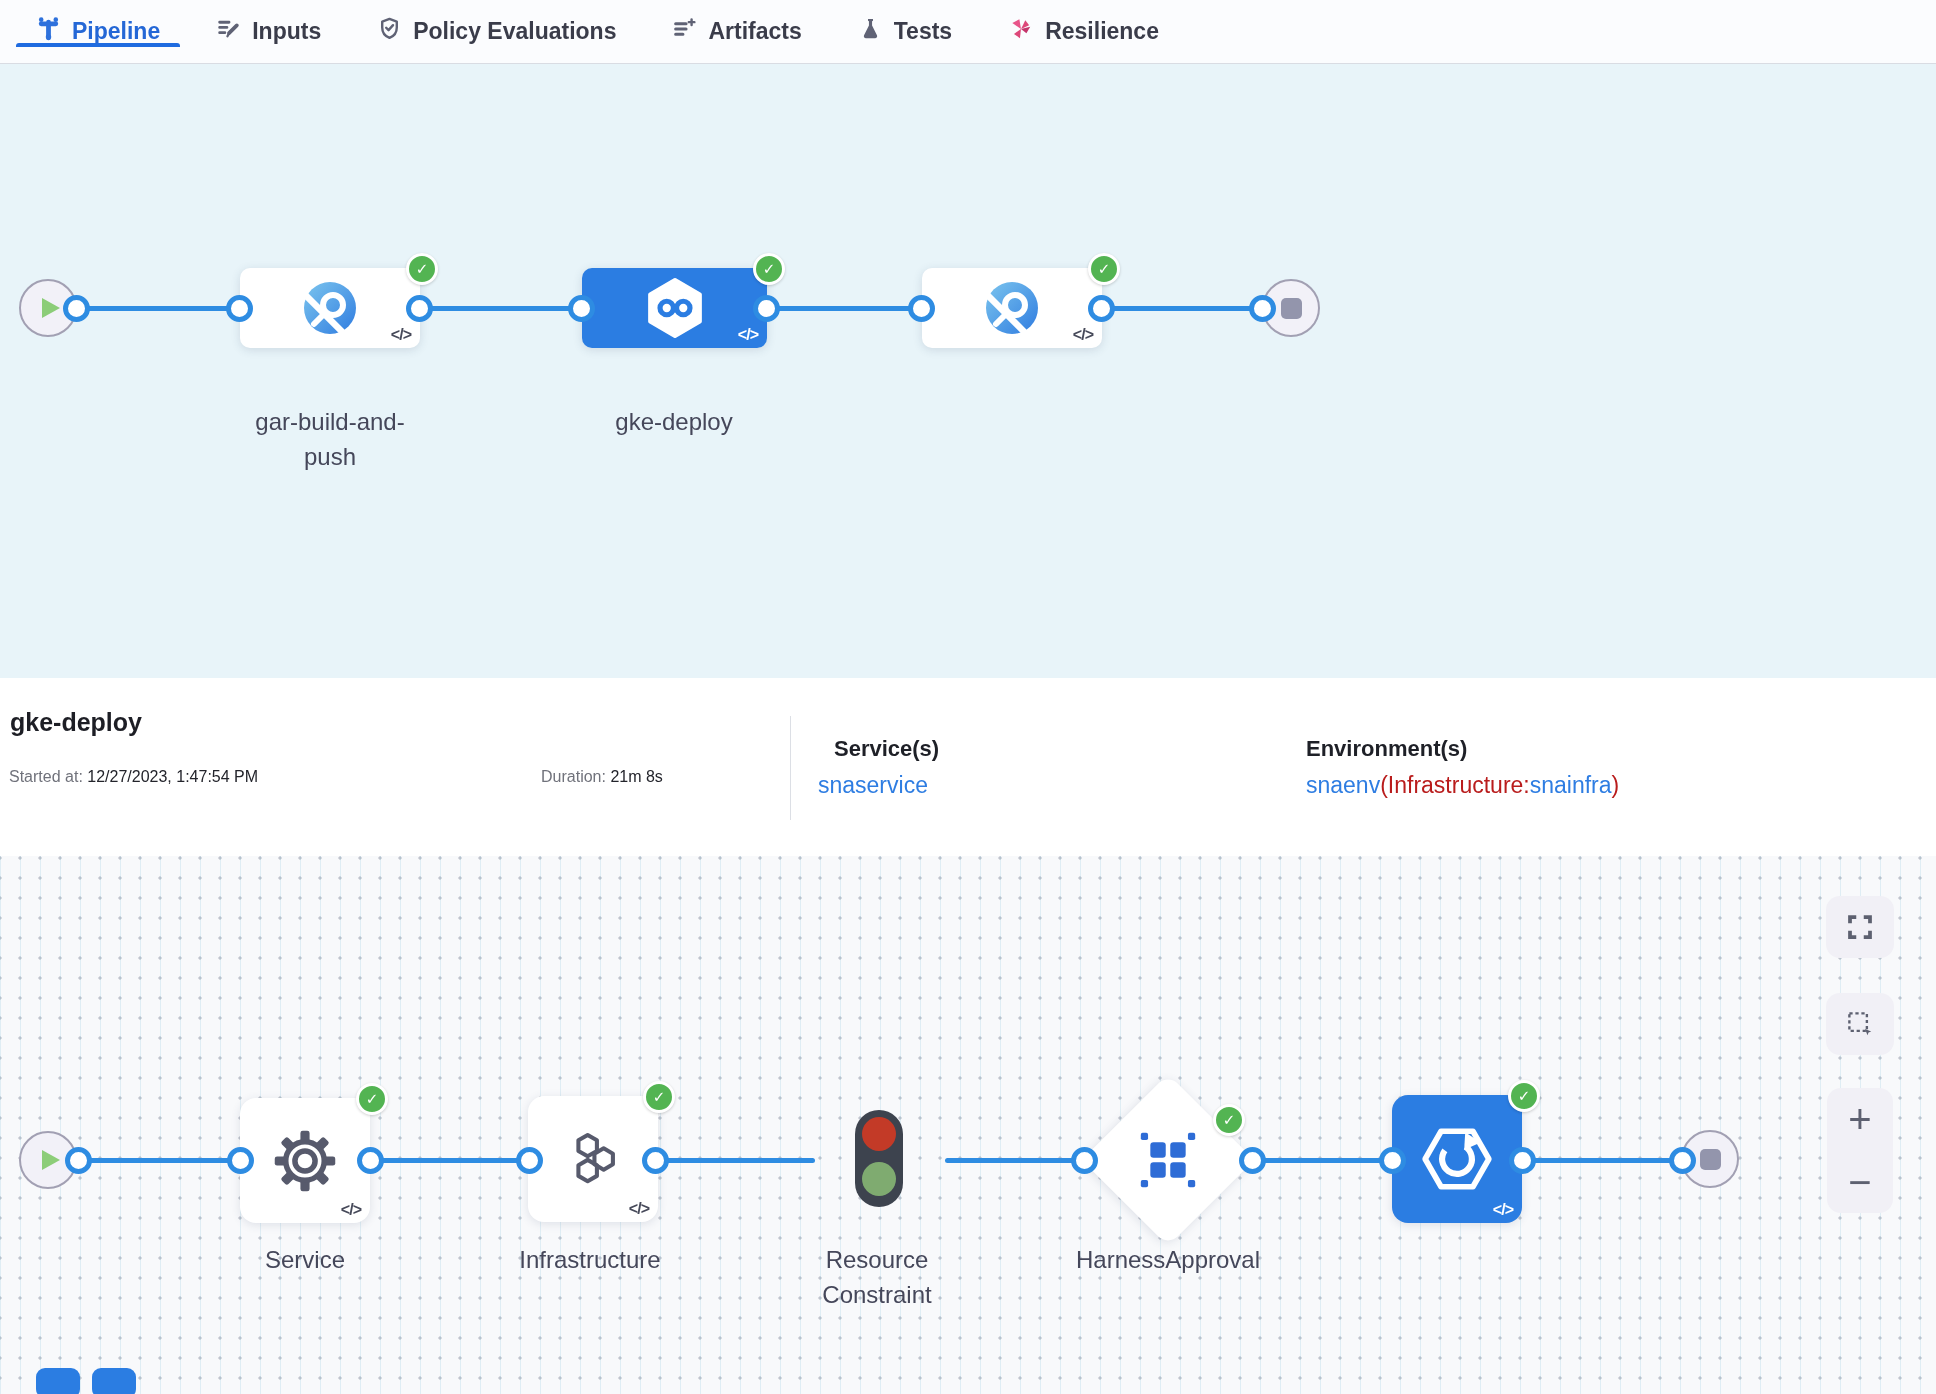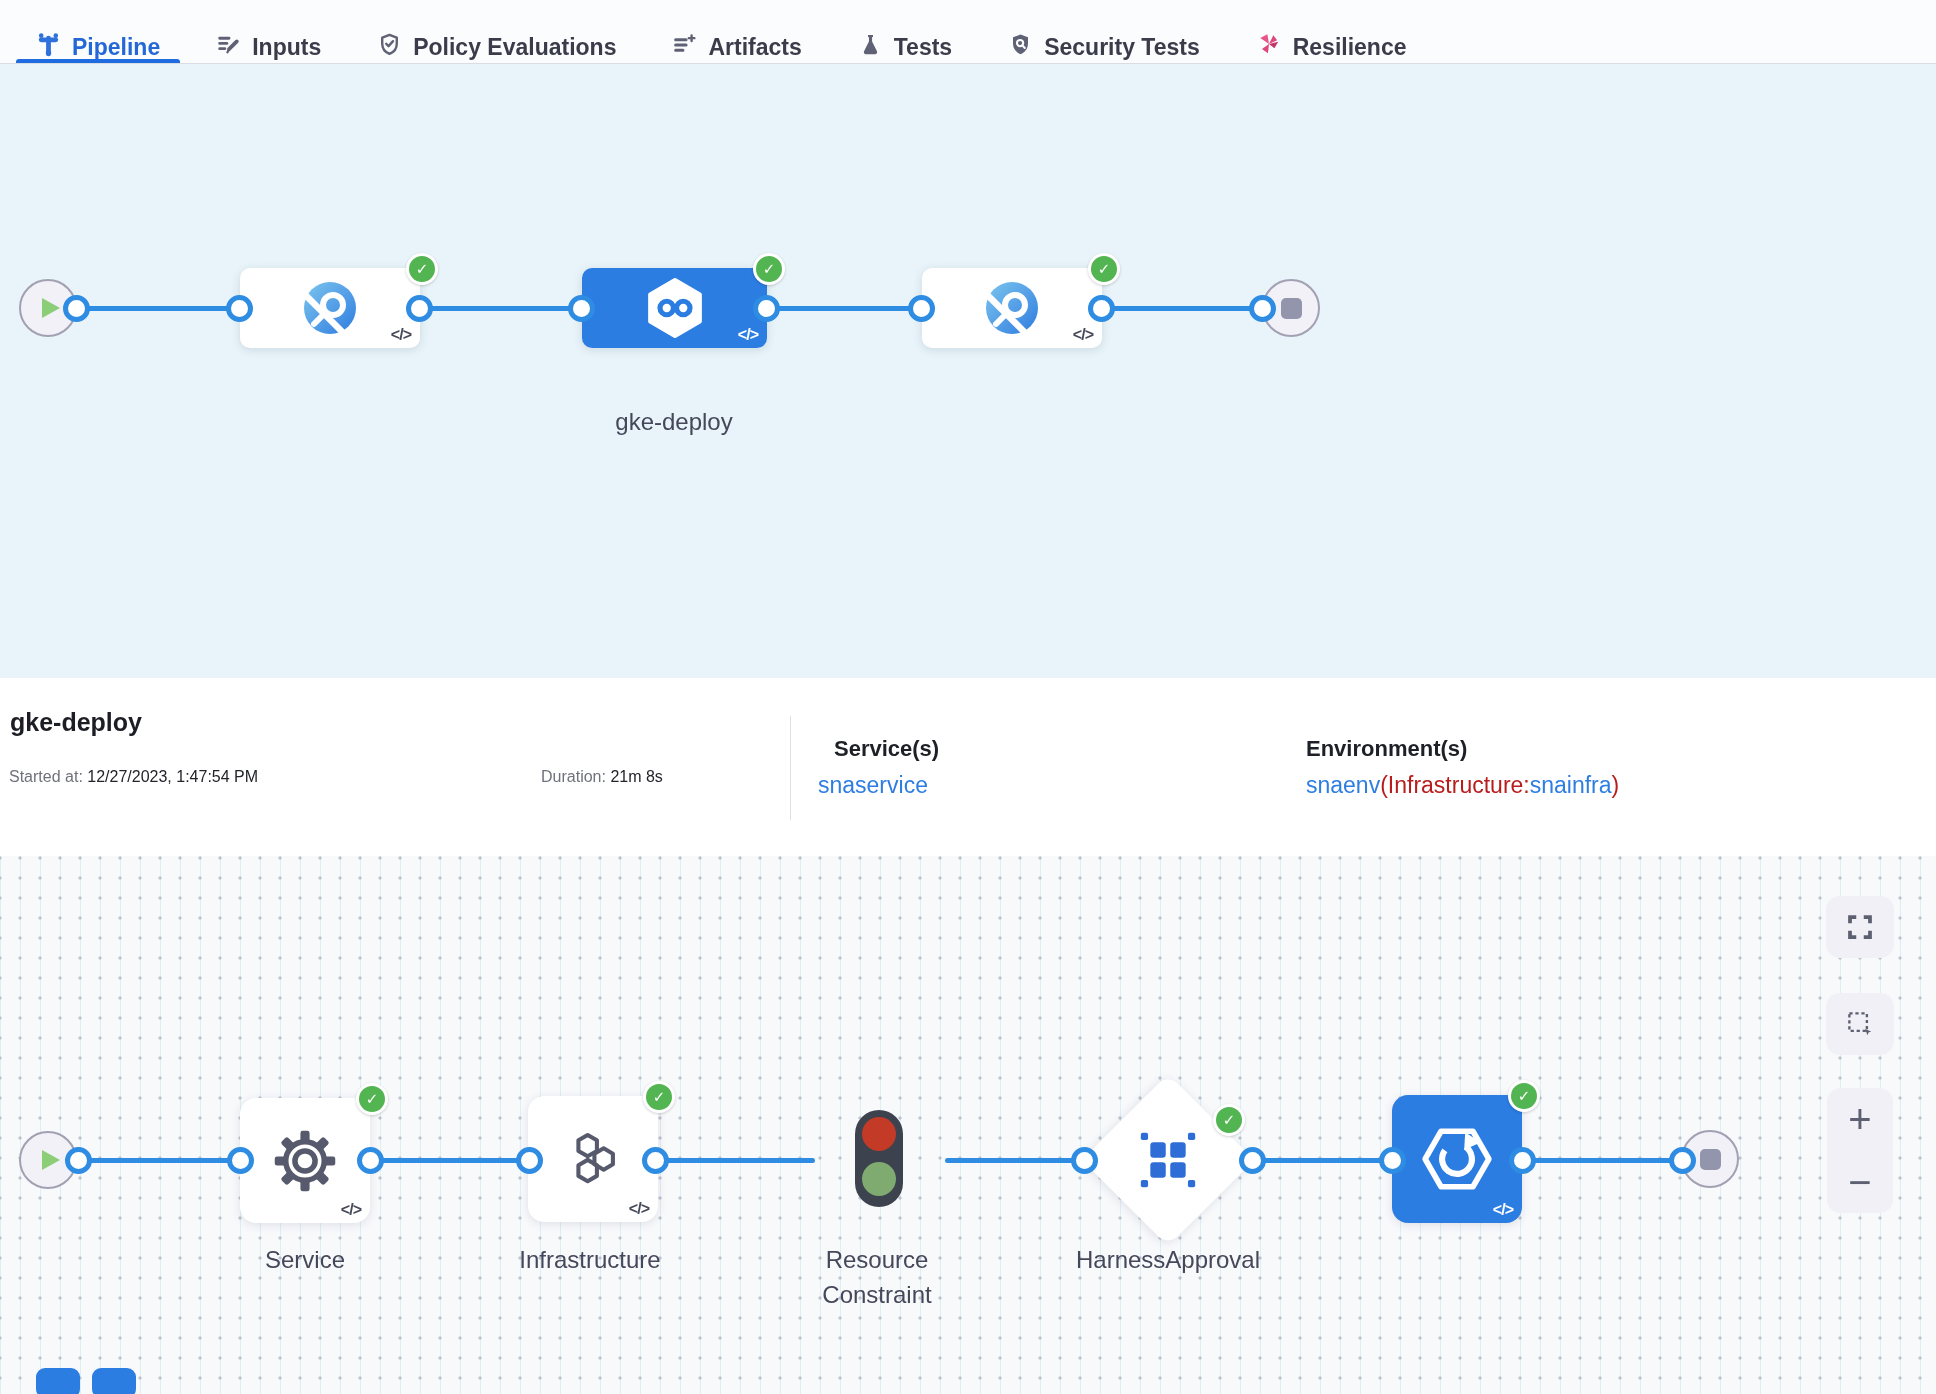--- a/index.html
+++ b/index.html
@@ -5,21 +5,21 @@
   html,body{margin:0;padding:0;}
   body{
     width:1936px;height:1394px;overflow:hidden;position:relative;
     font-family:"Liberation Sans","DejaVu Sans",sans-serif;
     background:#fff;
   }
   
   .tabbar{
     position:absolute;left:0;top:0;width:1936px;height:64px;
     background:#fbfcfe;border-bottom:1px solid #d9dce3;
-    display:flex;align-items:flex-end;padding-left:30px;box-sizing:border-box;
+    display:flex;align-items:center;padding-left:30px;box-sizing:border-box;
   }
   .tab{
     display:flex;align-items:center;gap:11px;padding:0 6px;margin-right:44px;
     font-size:23px;font-weight:600;color:#3a3c4a;position:relative;cursor:pointer;white-space:nowrap;
   }
   .tab.active{color:#2467d6;}
   .tab.active::after{
     content:"";position:absolute;left:-14px;right:-14px;bottom:0;height:4px;
     background:#1f6be0;border-radius:3px 3px 0 0;
   }
@@ -164,30 +164,20 @@
   <div class="tab">
     <span>
       <svg width="25" height="25" viewBox="0 0 24 24">
         <path d="M9.6 2.8h4.8v1.8l-.9.4V9l4.7 9.4c.7 1.4-.3 3-1.9 3H7.7c-1.6 0-2.6-1.6-1.9-3L10.5 9V5l-.9-.4z" fill="#5f6275"></path>
       </svg>
     </span>
     <span>Tests</span>
   </div>
   <div class="tab">
     <span>
-      <svg width="25" height="25" viewBox="0 0 24 24">
-        <path d="M12 2.5l7.2 2.6v6c0 4.9-3 8.6-7.2 10.2C7.8 19.7 4.8 16 4.8 11.1v-6L12 2.5z" fill="#5f6275"></path>
-        <circle cx="11.6" cy="10.6" r="3" stroke="#fbfcfe" stroke-width="2" fill="none"></circle>
-        <path d="M13.8 12.8l2.3 2.5" stroke="#fbfcfe" stroke-width="2" stroke-linecap="round"></path>
-      </svg>
-    </span>
-    <span>Security Tests</span>
-  </div>
-  <div class="tab">
-    <span>
       <svg width="26" height="26" viewBox="0 0 24 24">
         <path d="M12 12L4 6.5 10.5 3z" fill="#e8558a"></path>
         <path d="M12 12l8.5-2-3.5 6z" fill="#c4356b"></path>
         <path d="M12 12l-1 8.5-5.5-4z" fill="#dd4779"></path>
         <path d="M12 12l4-8 3.5 4.5z" fill="#dd4779"></path>
       </svg>
     </span>
     <span>Resilience</span>
   </div>
 </div>
@@ -255,20 +245,21 @@
       <path d="M23 33L12 44" stroke="#fff" stroke-width="6" stroke-linecap="round"></path>
     </svg>
     <span class="code-chip">&lt;/&gt;</span>
   </div>
   <div class="badge" style="left:1088px;top:189px;">✓</div>
 
   <div class="terminal" style="left:1262px;top:215px;">
     <div style="width:21px;height:21px;background:#9395ac;border-radius:5px;"></div>
   </div>
 
+  <div class="node-label" style="left:240px;top:340px;width:180px;">gar-build-and-push</div>
   <div class="node-label" style="left:564px;top:340px;width:220px;">gke-deploy</div>
 </div>
 
 <div class="summary">
   <div class="sum-title">gke-deploy</div>
   <div class="sum-row" style="left:9px;">
     <span class="lbl-gray">Started at:</span>
     <span>12/27/2023, 1:47:54 PM</span>
   </div>
   <div class="sum-row" style="left:541px;">

